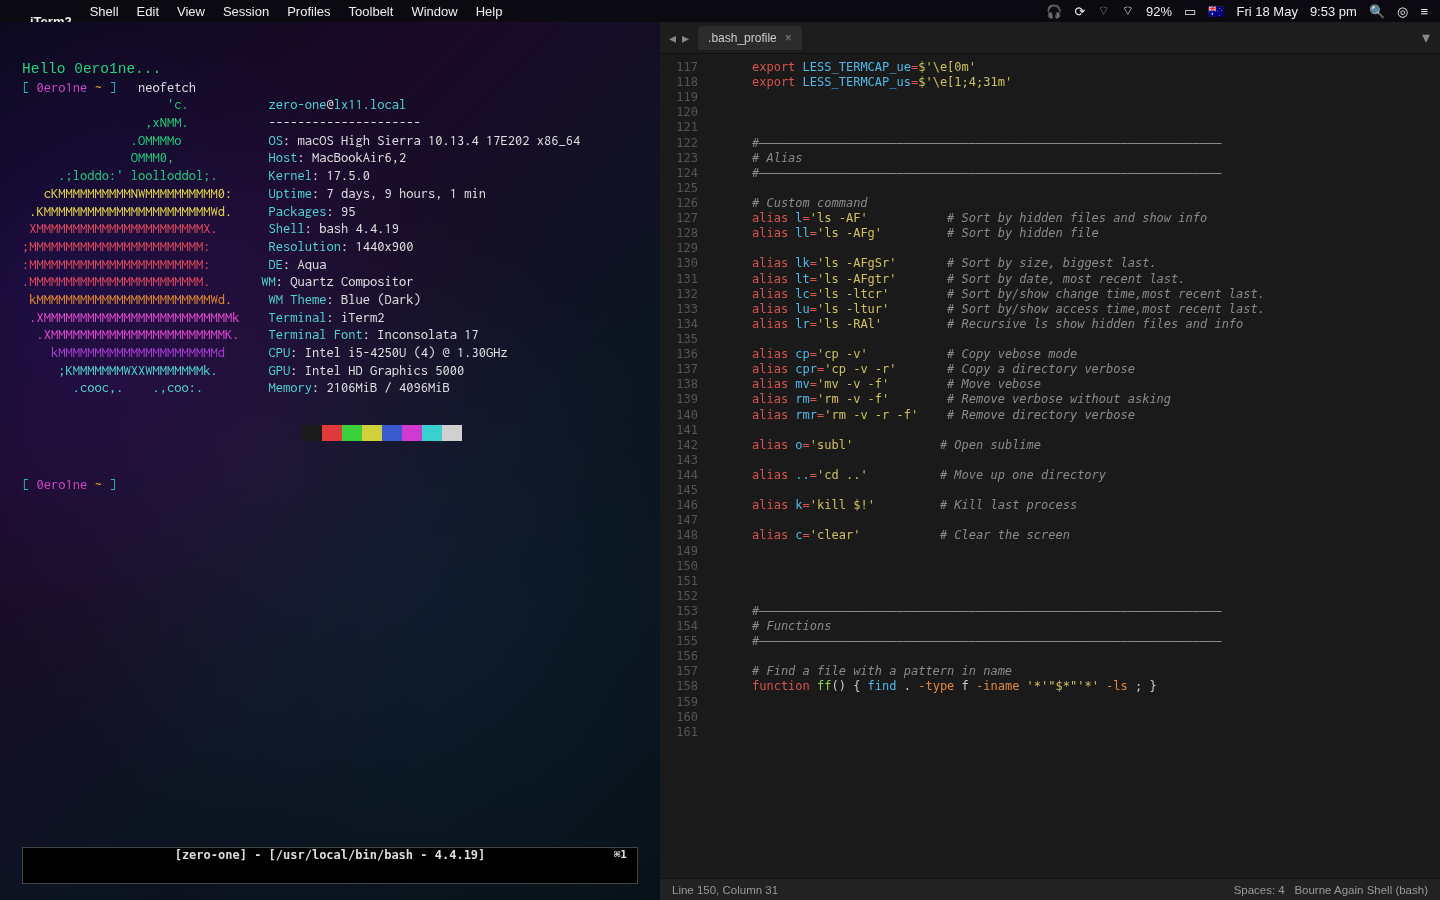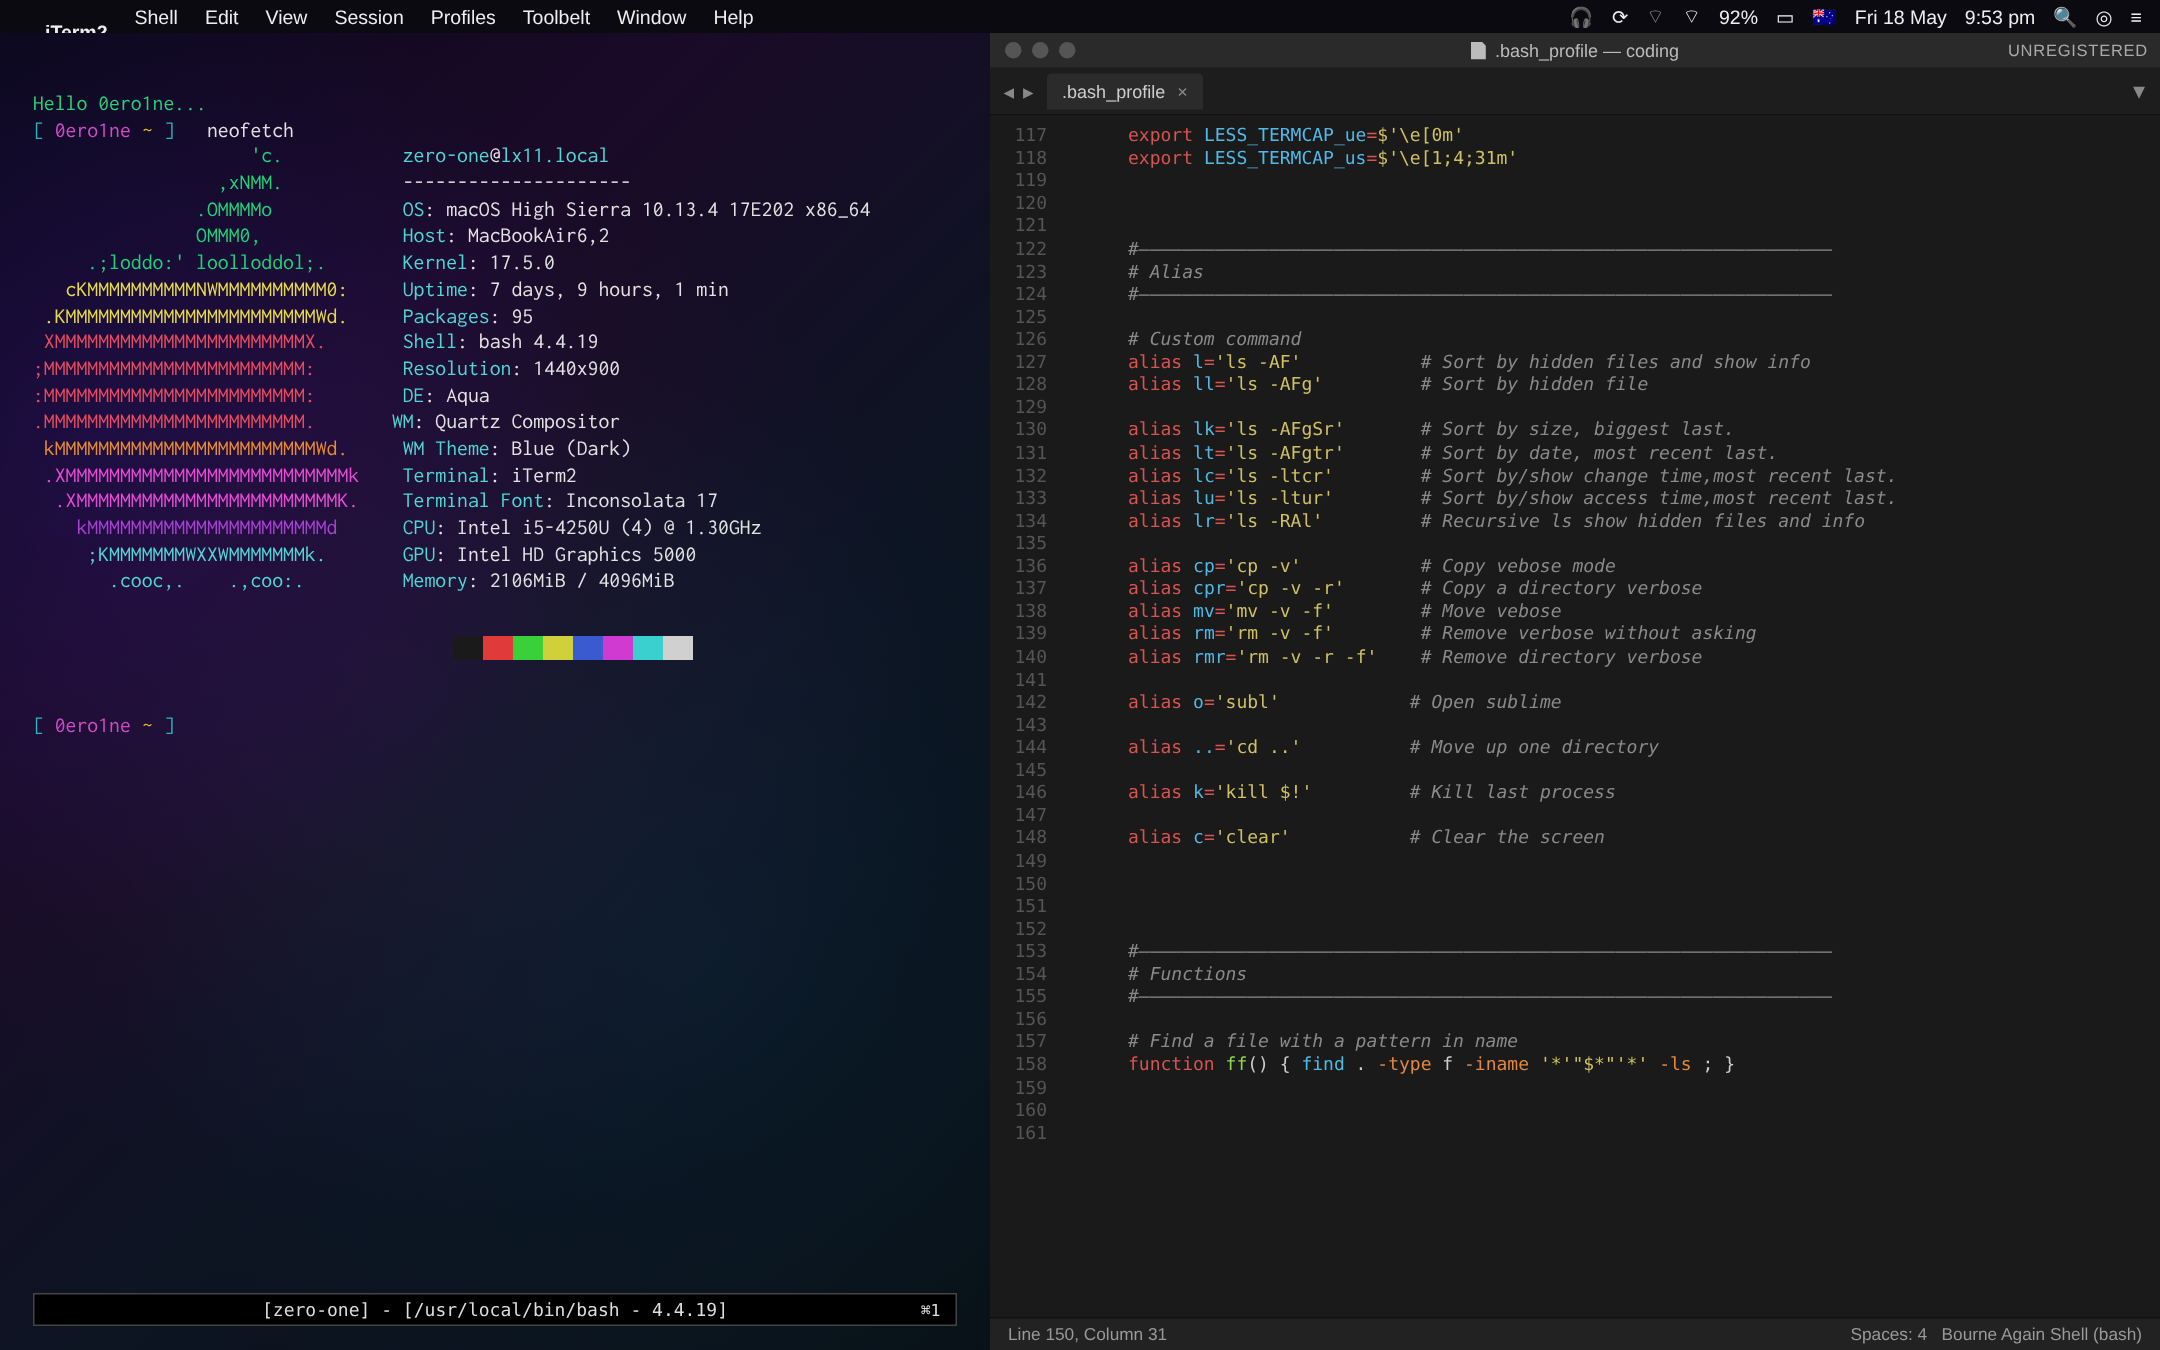--- a/index.html
+++ b/index.html
@@ -52,39 +52,39 @@
   white-space: pre;
 }
 .g { color: #21d07a; }
 .y { color: #e8d94a; }
 .c { color: #4fd6d6; }
 .w { color: #e2e2e2; }
 .r { color: #e84a5f; }
 .o { color: #e88b2f; }
 .p { color: #e84ad6; }
 .m { color: #aa3fd6; margin-top: 20px; }
-.hello { color: #27d07a; }
+.hello { color: #27d07a; font-family: Liberation Mono, monospace; }
 .bracket { color: #28b3c0; }
 .user { color: #d24acb; }
 .tilde { color: #e8c020; }
 
 .palette { display:flex; margin-left:280px; margin-top:10px; }
 .palette span { width:20px; height:16px; display:inline-block; }
 
 .iterm-status {
   position: absolute;
   bottom: 16px; left: 22px;
   width: 616px;
-  height: 22px;
+  height: 37px;
   background: #000;
   border: 1px solid #444;
   color: #ddd;
   font-family: Menlo, monospace;
   font-size: 12px;
-  display: flex; align-items: center; justify-content: center;
+  display: flex; justify-content: center; font-weight: bold;
 }
 .iterm-status .cmd { position:absolute; right:10px; font-size:11px; }
 
 .right-pane {
   flex: 1;
   background: #1a1a1a;
   display: flex; flex-direction: column;
 }
 .sublime-titlebar {
   height: 23px;
@@ -222,32 +222,20 @@
 <div class="palette"><span style="background:#1a1a1a"></span><span style="background:#e03a3a"></span><span style="background:#3ad03a"></span><span style="background:#d0d03a"></span><span style="background:#3a5ad0"></span><span style="background:#d03ad0"></span><span style="background:#3ad0d0"></span><span style="background:#d0d0d0"></span></div>
 
 <span class="bracket">[ </span><span class="user">0ero1ne</span> <span class="tilde">~</span> <span class="bracket">]</span></div>
     <div class="iterm-status">
       <span>[zero-one] - [/usr/local/bin/bash - 4.4.19]</span>
       <span class="cmd">⌘1</span>
     </div>
   </div>
 
   <div class="right-pane">
-    <div class="sublime-titlebar">
-      <div class="traffic">
-        <span></span>
-        <span></span>
-        <span></span>
-      </div>
-      <div class="sublime-title">
-        <span class="file-icon"></span>
-        <span><span>.bash_profile</span> — <span>coding</span></span>
-      </div>
-      <span class="unreg">UNREGISTERED</span>
-    </div>
     <div class="sublime-tabbar">
       <span class="arrow-btn">◂</span>
       <span class="arrow-btn">▸</span>
       <div class="tab">
         <span>.bash_profile</span>
         <span class="x">×</span>
       </div>
       <span class="tab-overflow">▾</span>
     </div>
     <div class="editor">

